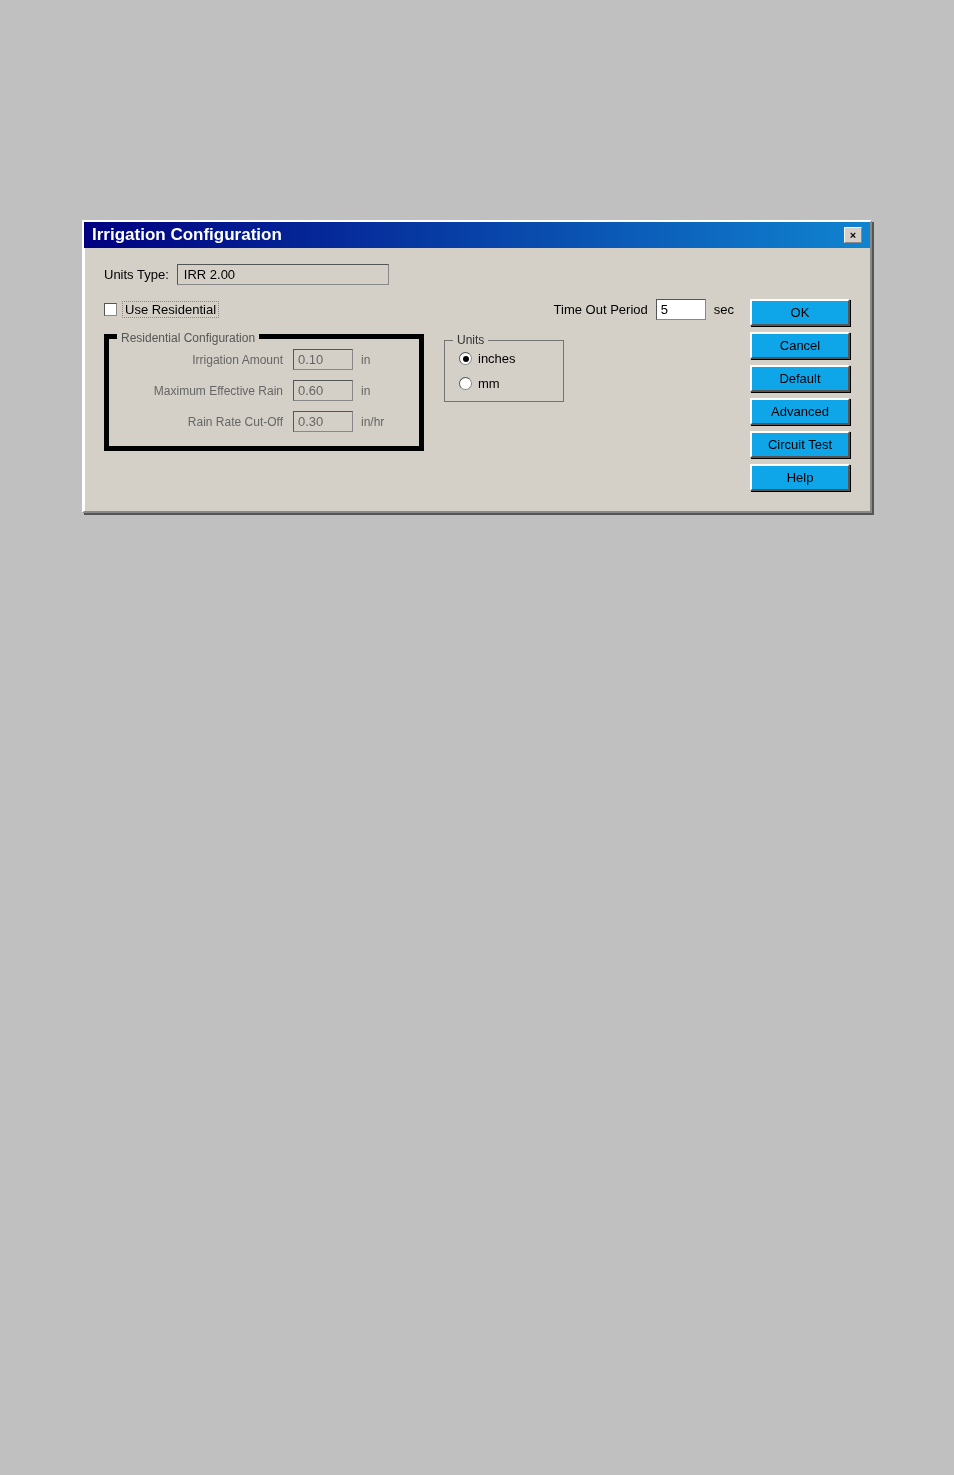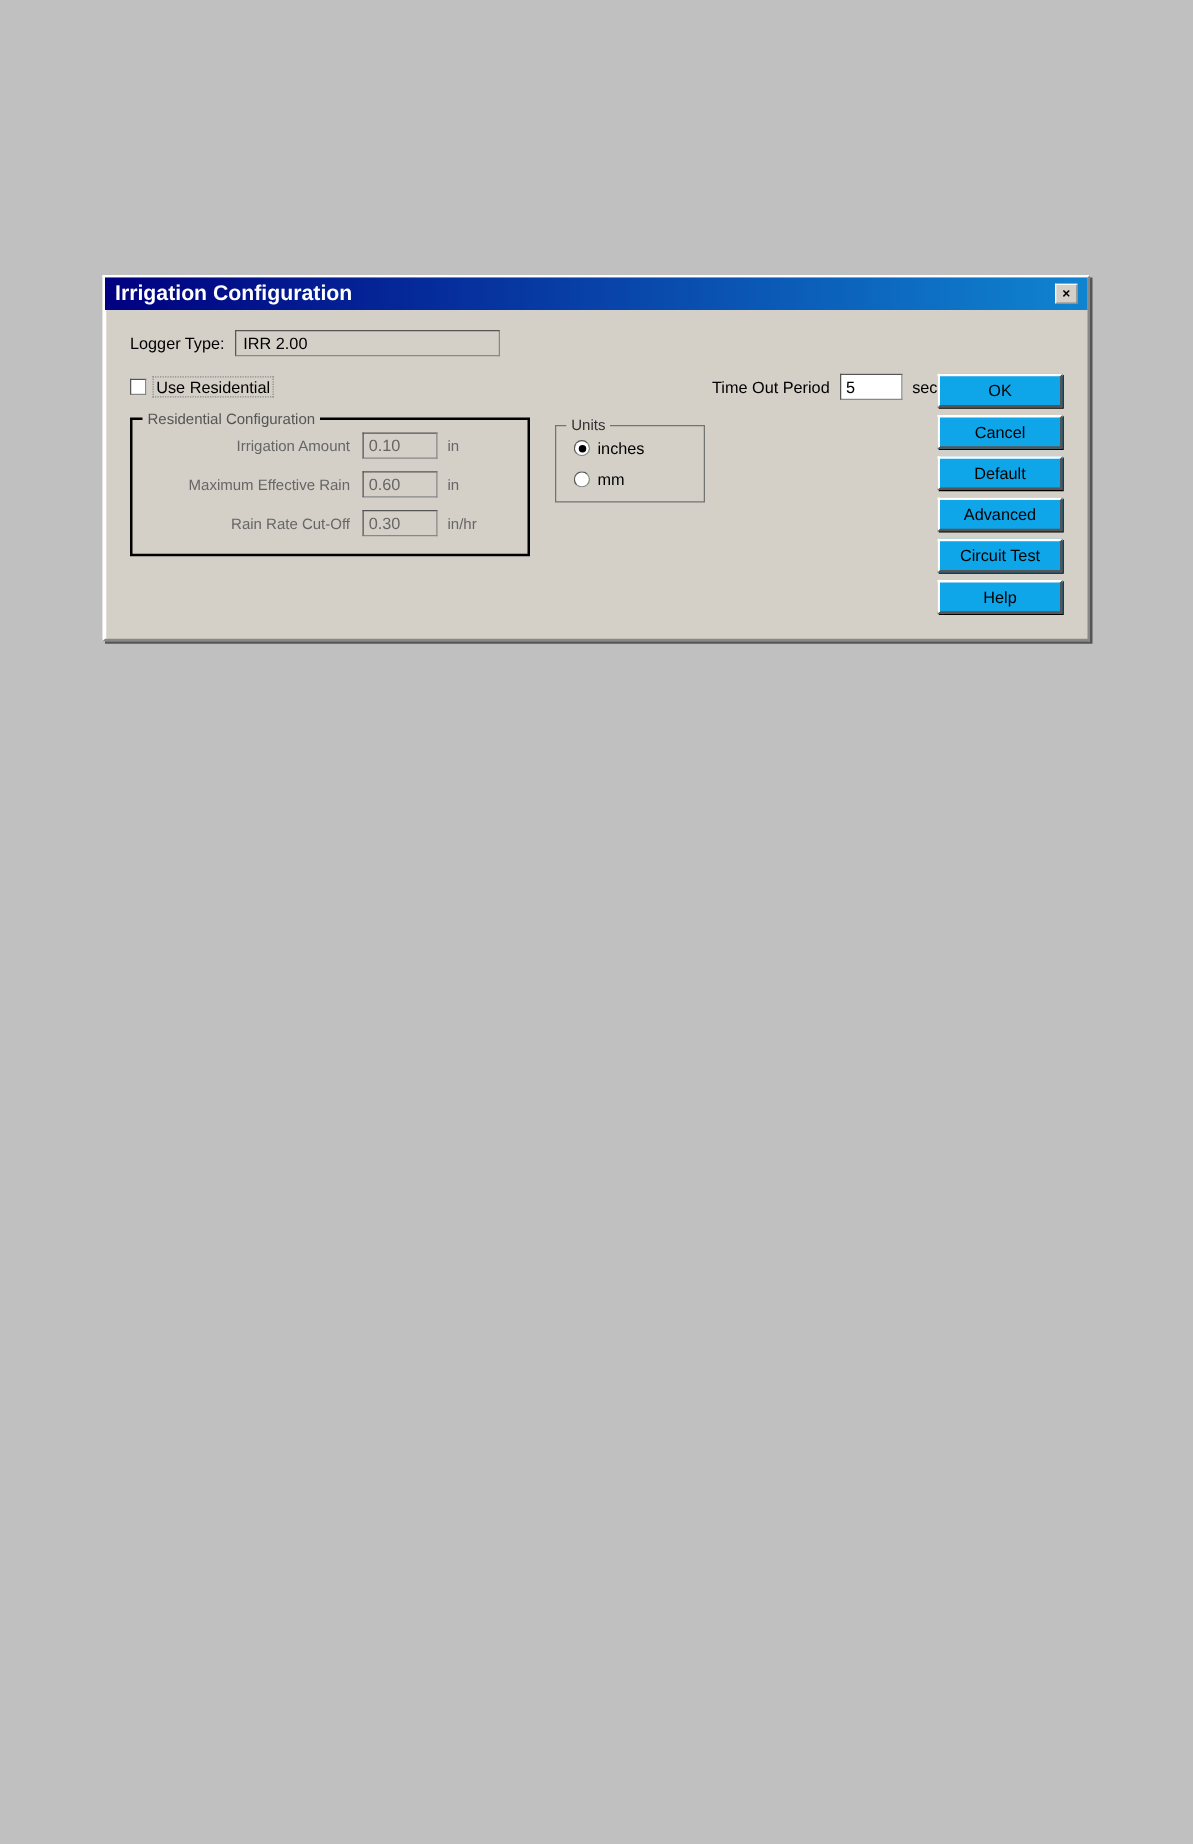--- a/index.html
+++ b/index.html
@@ -82,20 +82,21 @@
       border-top: 1px solid #555;
       border-left: 1px solid #555;
       background: #d4d0c8;
       padding: 2px 6px;
       width: 212px;
       font-size: 13px;
     }
 
     .main-content {
       display: flex;
+      gap: 16px;
     }
 
     .right-section {
       display: flex;
       flex-direction: column;
       gap: 6px;
       min-width: 100px;
     }
 
     .checkbox-container {
@@ -136,21 +137,21 @@
       background: white;
       padding: 2px 4px;
       font-size: 13px;
     }
 
     .timeout-unit {
       font-size: 13px;
     }
 
     .residential-config-group {
-      border: 2px solid #000000;
+      border: 5px solid #000000;
       padding: 10px 14px 14px 14px;
       margin-top: 4px;
       position: relative;
       min-width: 320px;
     }
 
     .group-legend {
       position: absolute;
       top: -8px;
       left: 8px;
@@ -285,21 +286,21 @@
 
 <div class="dialog">
   <div class="title-bar">
     <span class="title-bar-text">Irrigation Configuration</span>
     <div class="title-bar-close">×</div>
   </div>
 
   <div class="dialog-body">
 
     <div class="logger-type-row">
-      <span class="logger-type-label">Logger Type:</span>
+      <span class="logger-type-label">Units Type:</span>
       <div class="logger-type-value">IRR  2.00</div>
     </div>
 
     <div class="main-content">
       <div class="left-controls">
 
         <div class="upper-controls-row">
           <div class="checkbox-container">
             <div class="win-checkbox"></div>
             <span class="checkbox-label">Use Residential</span>

